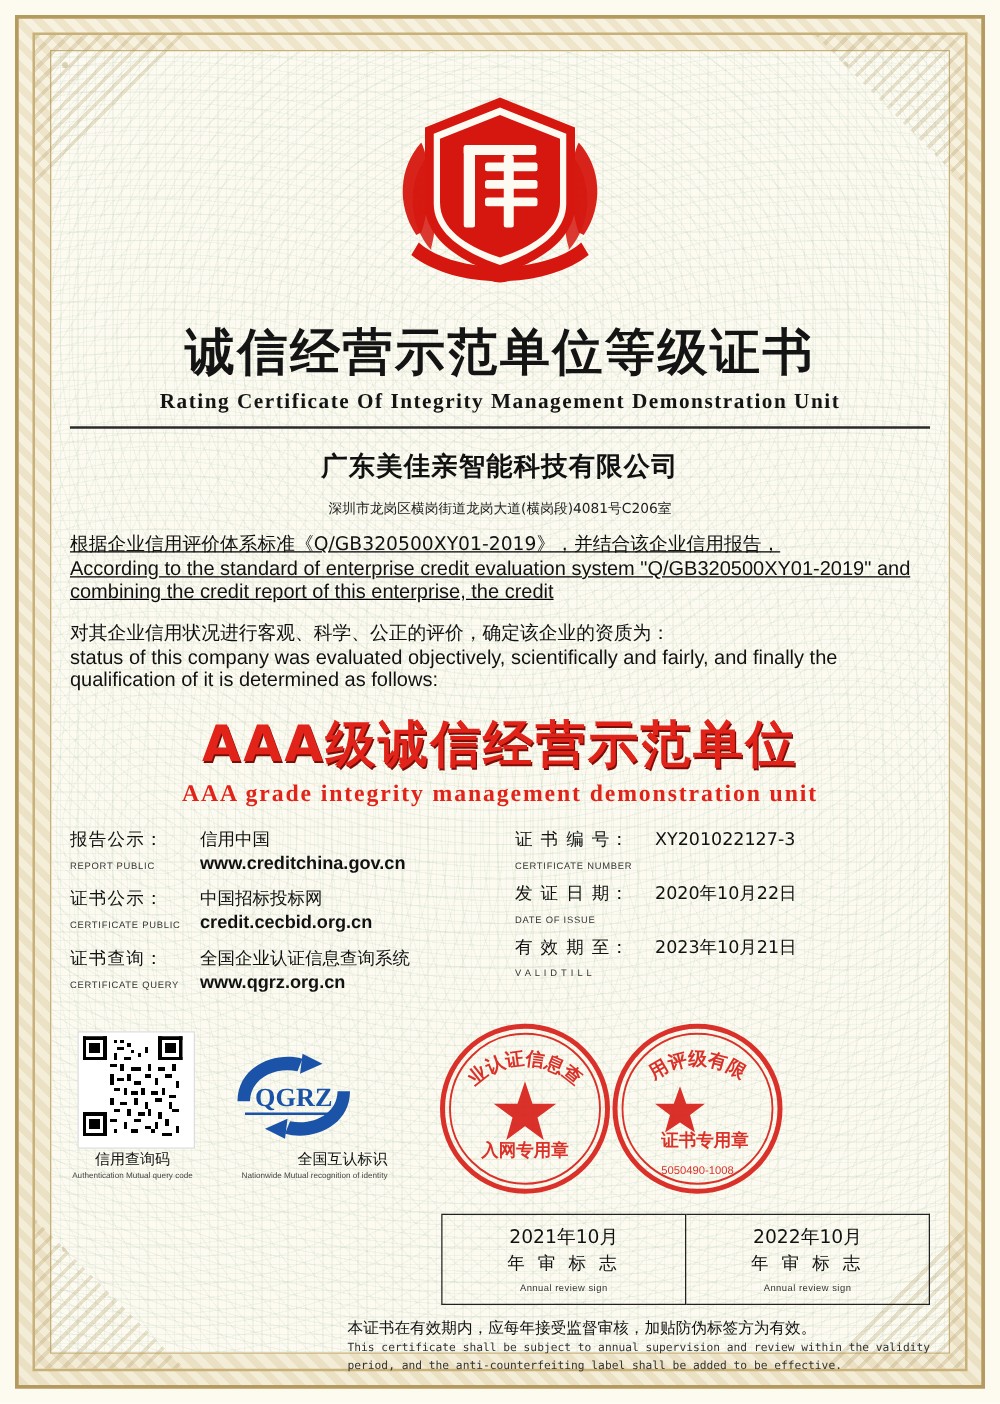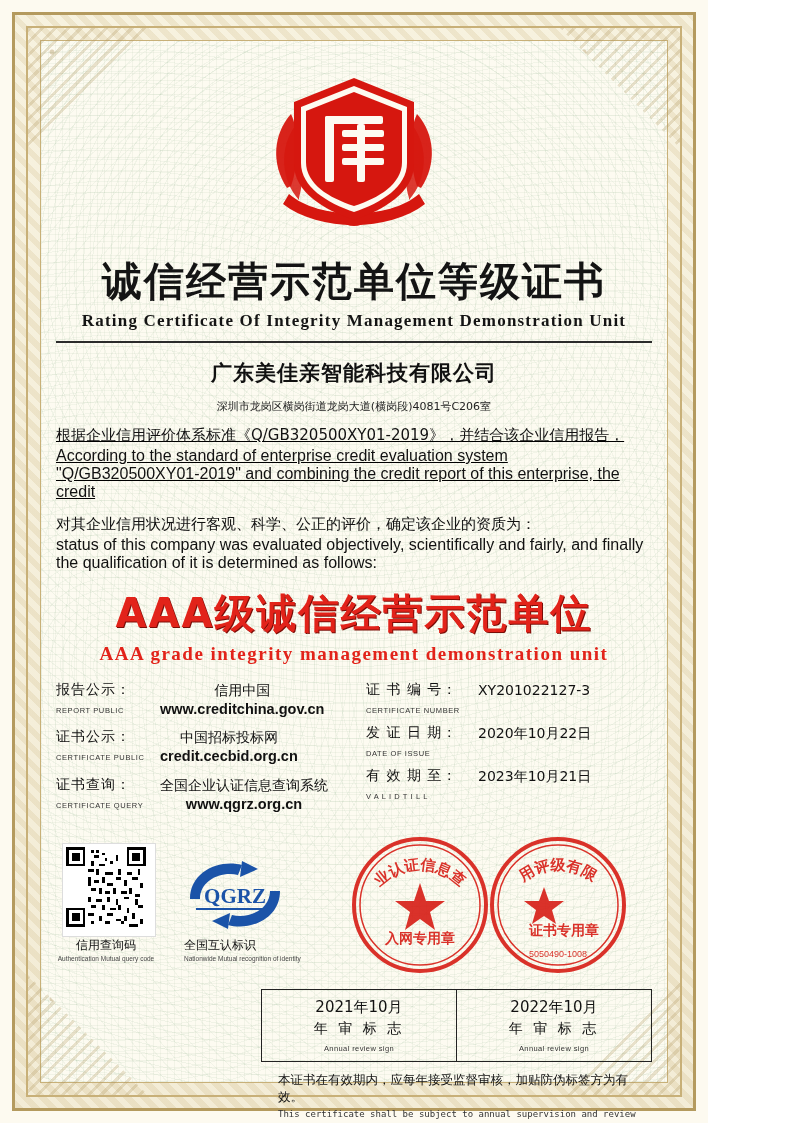--- a/index.html
+++ b/index.html
@@ -4,21 +4,21 @@
 <style>
   html,body{margin:0;padding:0;}
   body{
     width:800px;height:1123px;
     background:#ffffff;
     font-family:"Liberation Sans", sans-serif;
     overflow:hidden;
   }
   .page{
     position:relative;
-    width:708px;height:1123px;
+    width:800px;height:1123px;
     background:#fdfaf0;
   }
   
   .frame-outer{
     position:absolute;left:12px;top:12px;right:12px;bottom:12px;
     border:3px solid #b49a5e;
     background:
       repeating-linear-gradient(45deg, rgba(196,170,110,.18) 0 6px, rgba(255,255,255,0) 6px 12px),
       linear-gradient(#f7f2df,#f3ecd6);
   }
@@ -107,35 +107,35 @@
   }
 
   
   .info{display:flex;margin-top:16px;}
   .info-col{flex:1;}
   .info-col.right{padding-left:24px;}
   .row{display:flex;align-items:flex-start;margin-bottom:9px;}
   .lab{width:104px;flex:none;}
   .lab .cn{font-size:14px;color:#111;font-family:"DejaVu Sans","Liberation Sans",sans-serif;letter-spacing:1px;}
   .lab .en{font-size:7.5px;color:#333;letter-spacing:.6px;margin-top:7px;}
-  .val{font-size:14px;color:#111;font-family:"DejaVu Sans","Liberation Sans",sans-serif;line-height:1.35;text-align:center;}
+  .val{font-size:14px;color:#111;font-family:"DejaVu Sans","Liberation Sans",sans-serif;line-height:1.35;}
   .val .u{display:block;font-family:"Liberation Sans",sans-serif;font-size:14.5px;font-weight:bold;color:#111;}
   .row.wide .lab{width:112px;}
 
   
   .marks{position:relative;height:150px;margin-top:10px;}
   .qr{position:absolute;left:6px;top:10px;width:86px;height:86px;
       background:#fff;padding:3px;border:1px solid #ddd;}
   .qr svg{display:block;}
   .qr-cap{position:absolute;left:0;top:104px;width:100px;text-align:center;}
   .qr-cap .cn{font-size:12px;color:#111;font-family:"DejaVu Sans","Liberation Sans",sans-serif;}
   .qr-cap .en{font-size:6.5px;color:#444;margin-top:1px;}
 
   .qgrz{position:absolute;left:124px;top:22px;width:110px;text-align:center;}
-  .qgrz-cap{position:absolute;left:128px;top:104px;width:134px;text-align:left;}
+  .qgrz-cap{position:absolute;left:120px;top:104px;width:134px;text-align:right;}
   .qgrz-cap .cn{font-size:12px;color:#111;font-family:"DejaVu Sans","Liberation Sans",sans-serif;}
   .qgrz-cap .en{font-size:6.5px;color:#444;margin-top:1px;}
 
   .seal{position:absolute;width:148px;height:148px;opacity:.88;}
   .seal.s1{left:290px;top:-2px;}
   .seal.s2{left:428px;top:-2px;}
 
   
   .review{display:flex;justify-content:flex-end;margin-top:6px;}
   .rbox{

